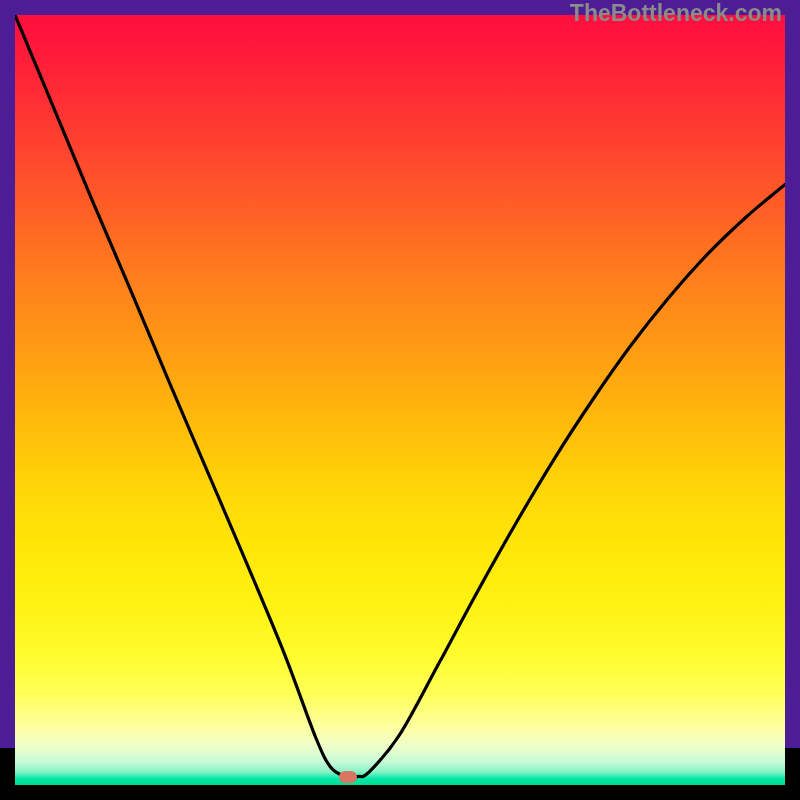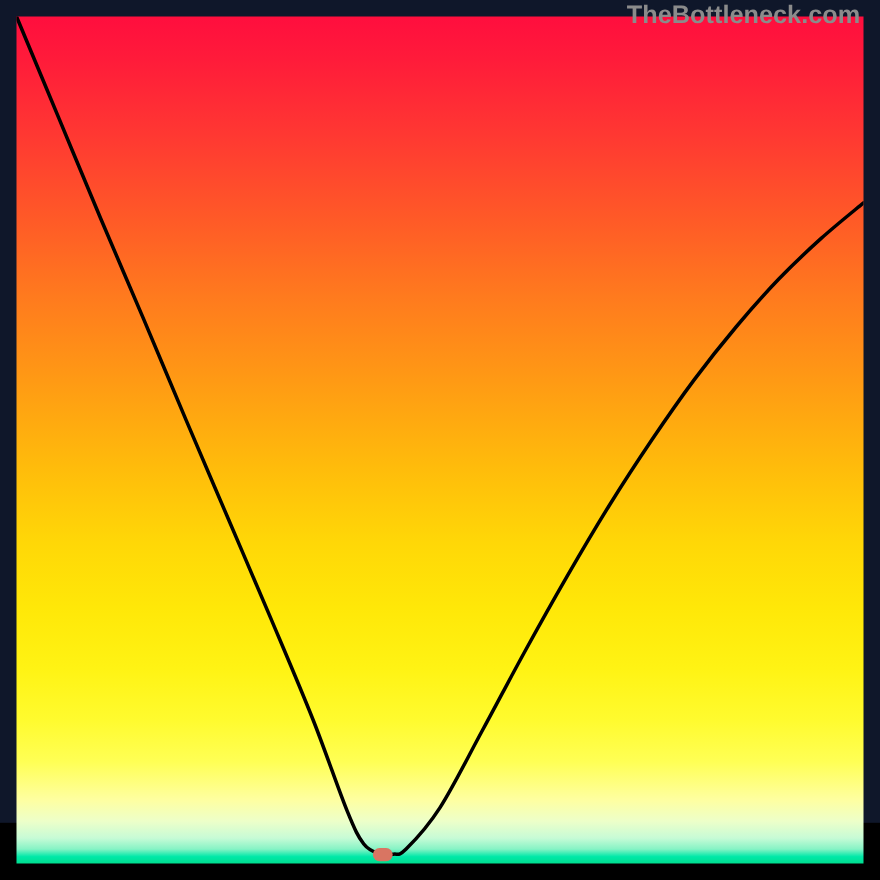--- a/index.html
+++ b/index.html
@@ -1,20 +1,20 @@
 <!DOCTYPE html>
 <html><head>
 <meta charset="utf-8">
 <style>
   * { margin: 0; padding: 0; box-sizing: border-box; }
   html, body { width: 800px; height: 800px; overflow: hidden; background: #000; }
   .frame {
     width: 800px;
     height: 748px;
-    background: #0f172a;
+    background: #4c1d95;
     position: relative;
   }
   .plot-area {
     position: absolute;
     left: 15px;
     top: 15px;
     width: 770px;
     height: 770px;
     background: linear-gradient(to bottom,
       #ff0e3e 0%,

